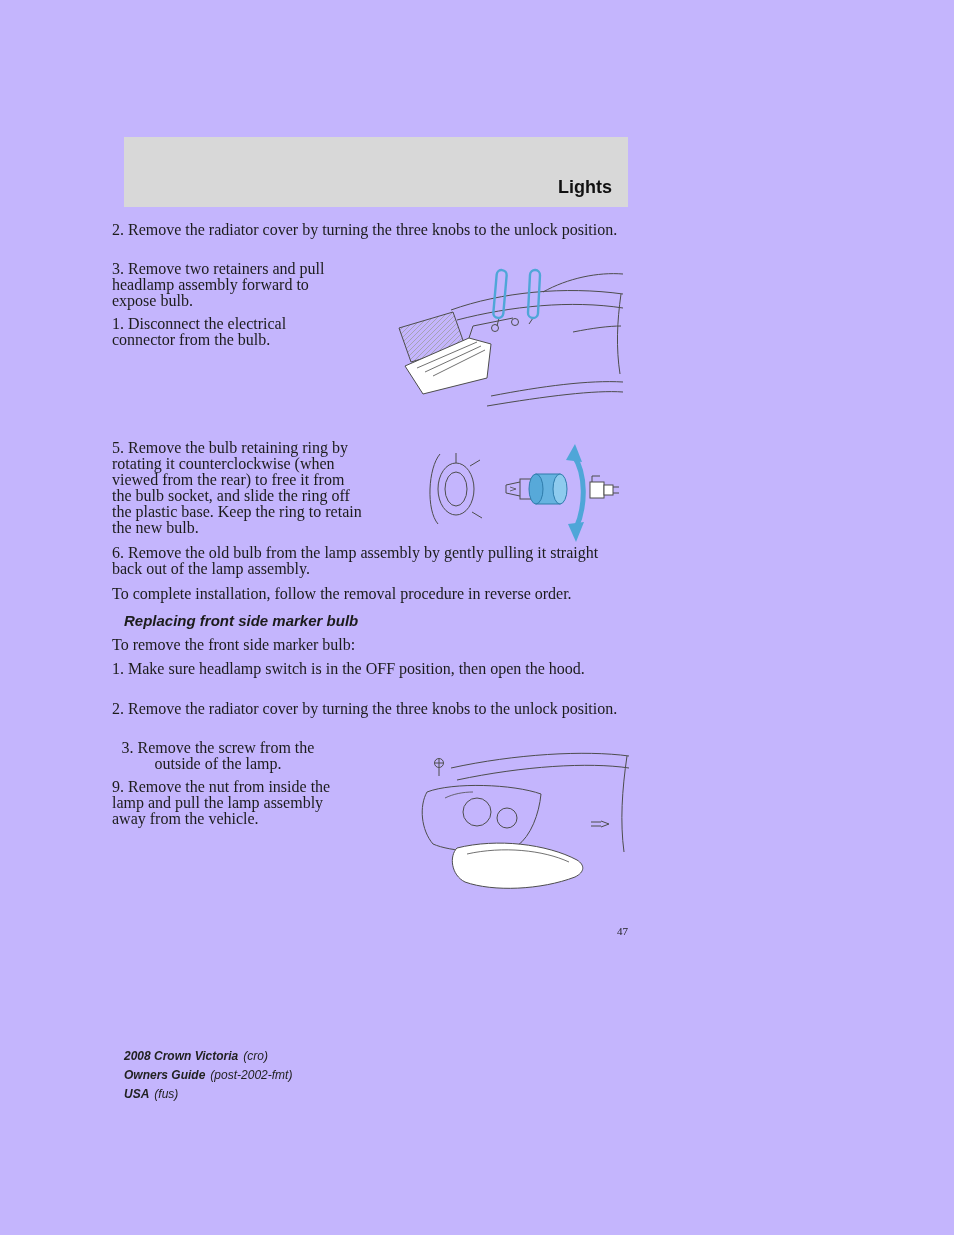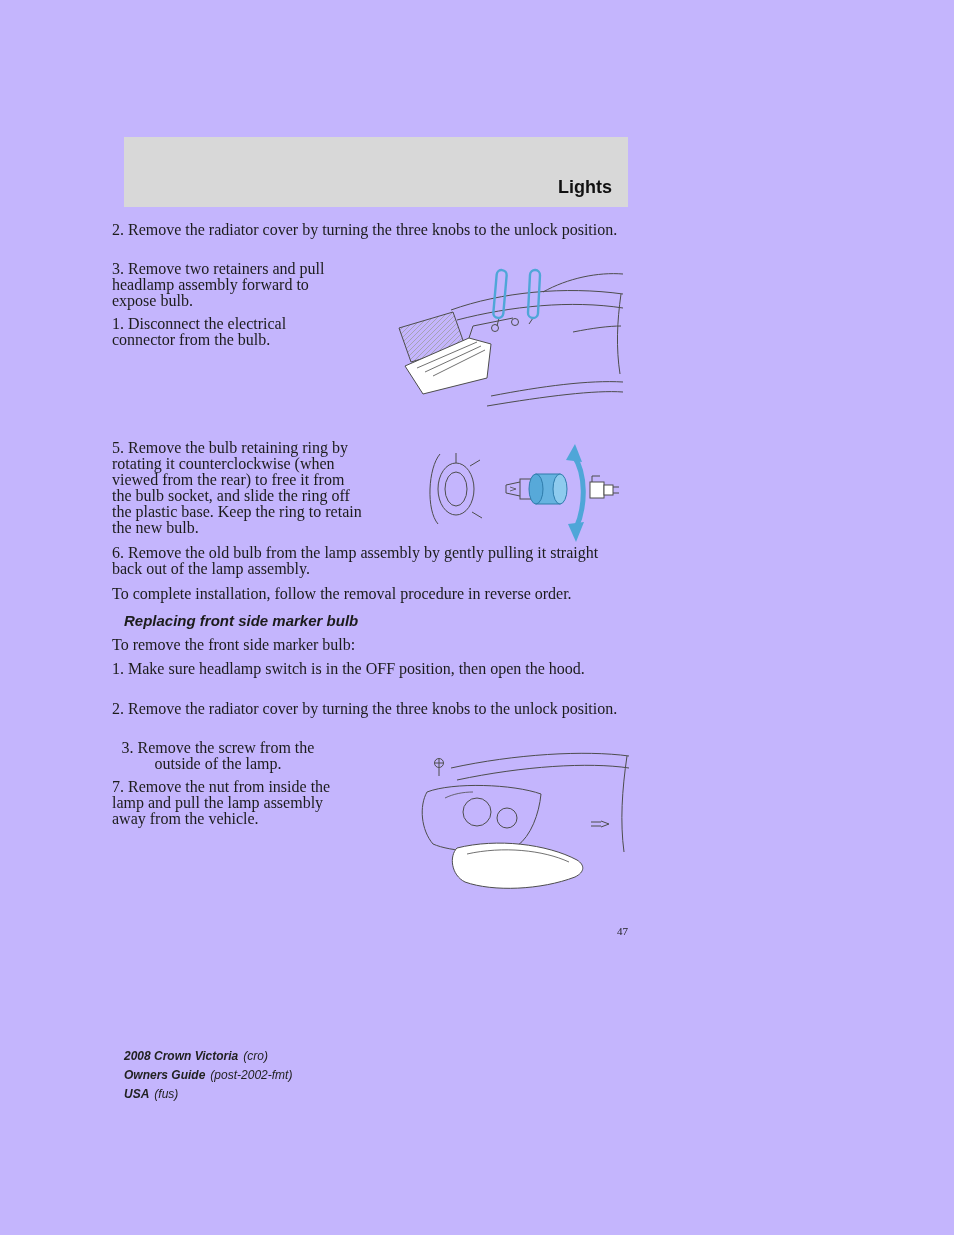--- a/index.html
+++ b/index.html
@@ -154,21 +154,21 @@
   <h2 class="section-heading" style="top:612px;">Replacing front side marker bulb</h2>
 
   <p class="body-block" style="top:637px; width:520px;">To remove the front side marker bulb:</p>
 
   <p class="body-block" style="top:661px; width:478px;">1. Make sure headlamp switch is in the OFF position, then open the hood.</p>
 
   <p class="body-block" style="top:701px; width:506px;">2. Remove the radiator cover by turning the three knobs to the unlock position.</p>
 
   <p class="body-block" style="top:740px; width:212px;text-align:center;">3. Remove the screw from the outside of the lamp.</p>
 
-  <p class="body-block" style="top:779px; width:240px;">7. Remove the nut from inside the lamp and pull the lamp assembly away from the vehicle.</p>
+  <p class="body-block" style="top:779px; width:240px;">9. Remove the nut from inside the lamp and pull the lamp assembly away from the vehicle.</p>
 
   <div class="figure" style="left:393px; top:748px; width:238px; height:158px;" aria-label="front-side-marker-lamp-diagram with screw locations">
     <svg viewBox="0 0 238 158">
       <g stroke="#4d4d4d" stroke-width="1" fill="none">
         <g>
           <circle cx="46" cy="15" r="4.5"></circle>
           <path d="M42,15 h8 M46,11 v8 M46,20 v8"></path>
         </g>
         <path d="M58,20 C122,6 192,2 236,8"></path>
         <path d="M64,32 C130,18 196,14 236,20"></path>

